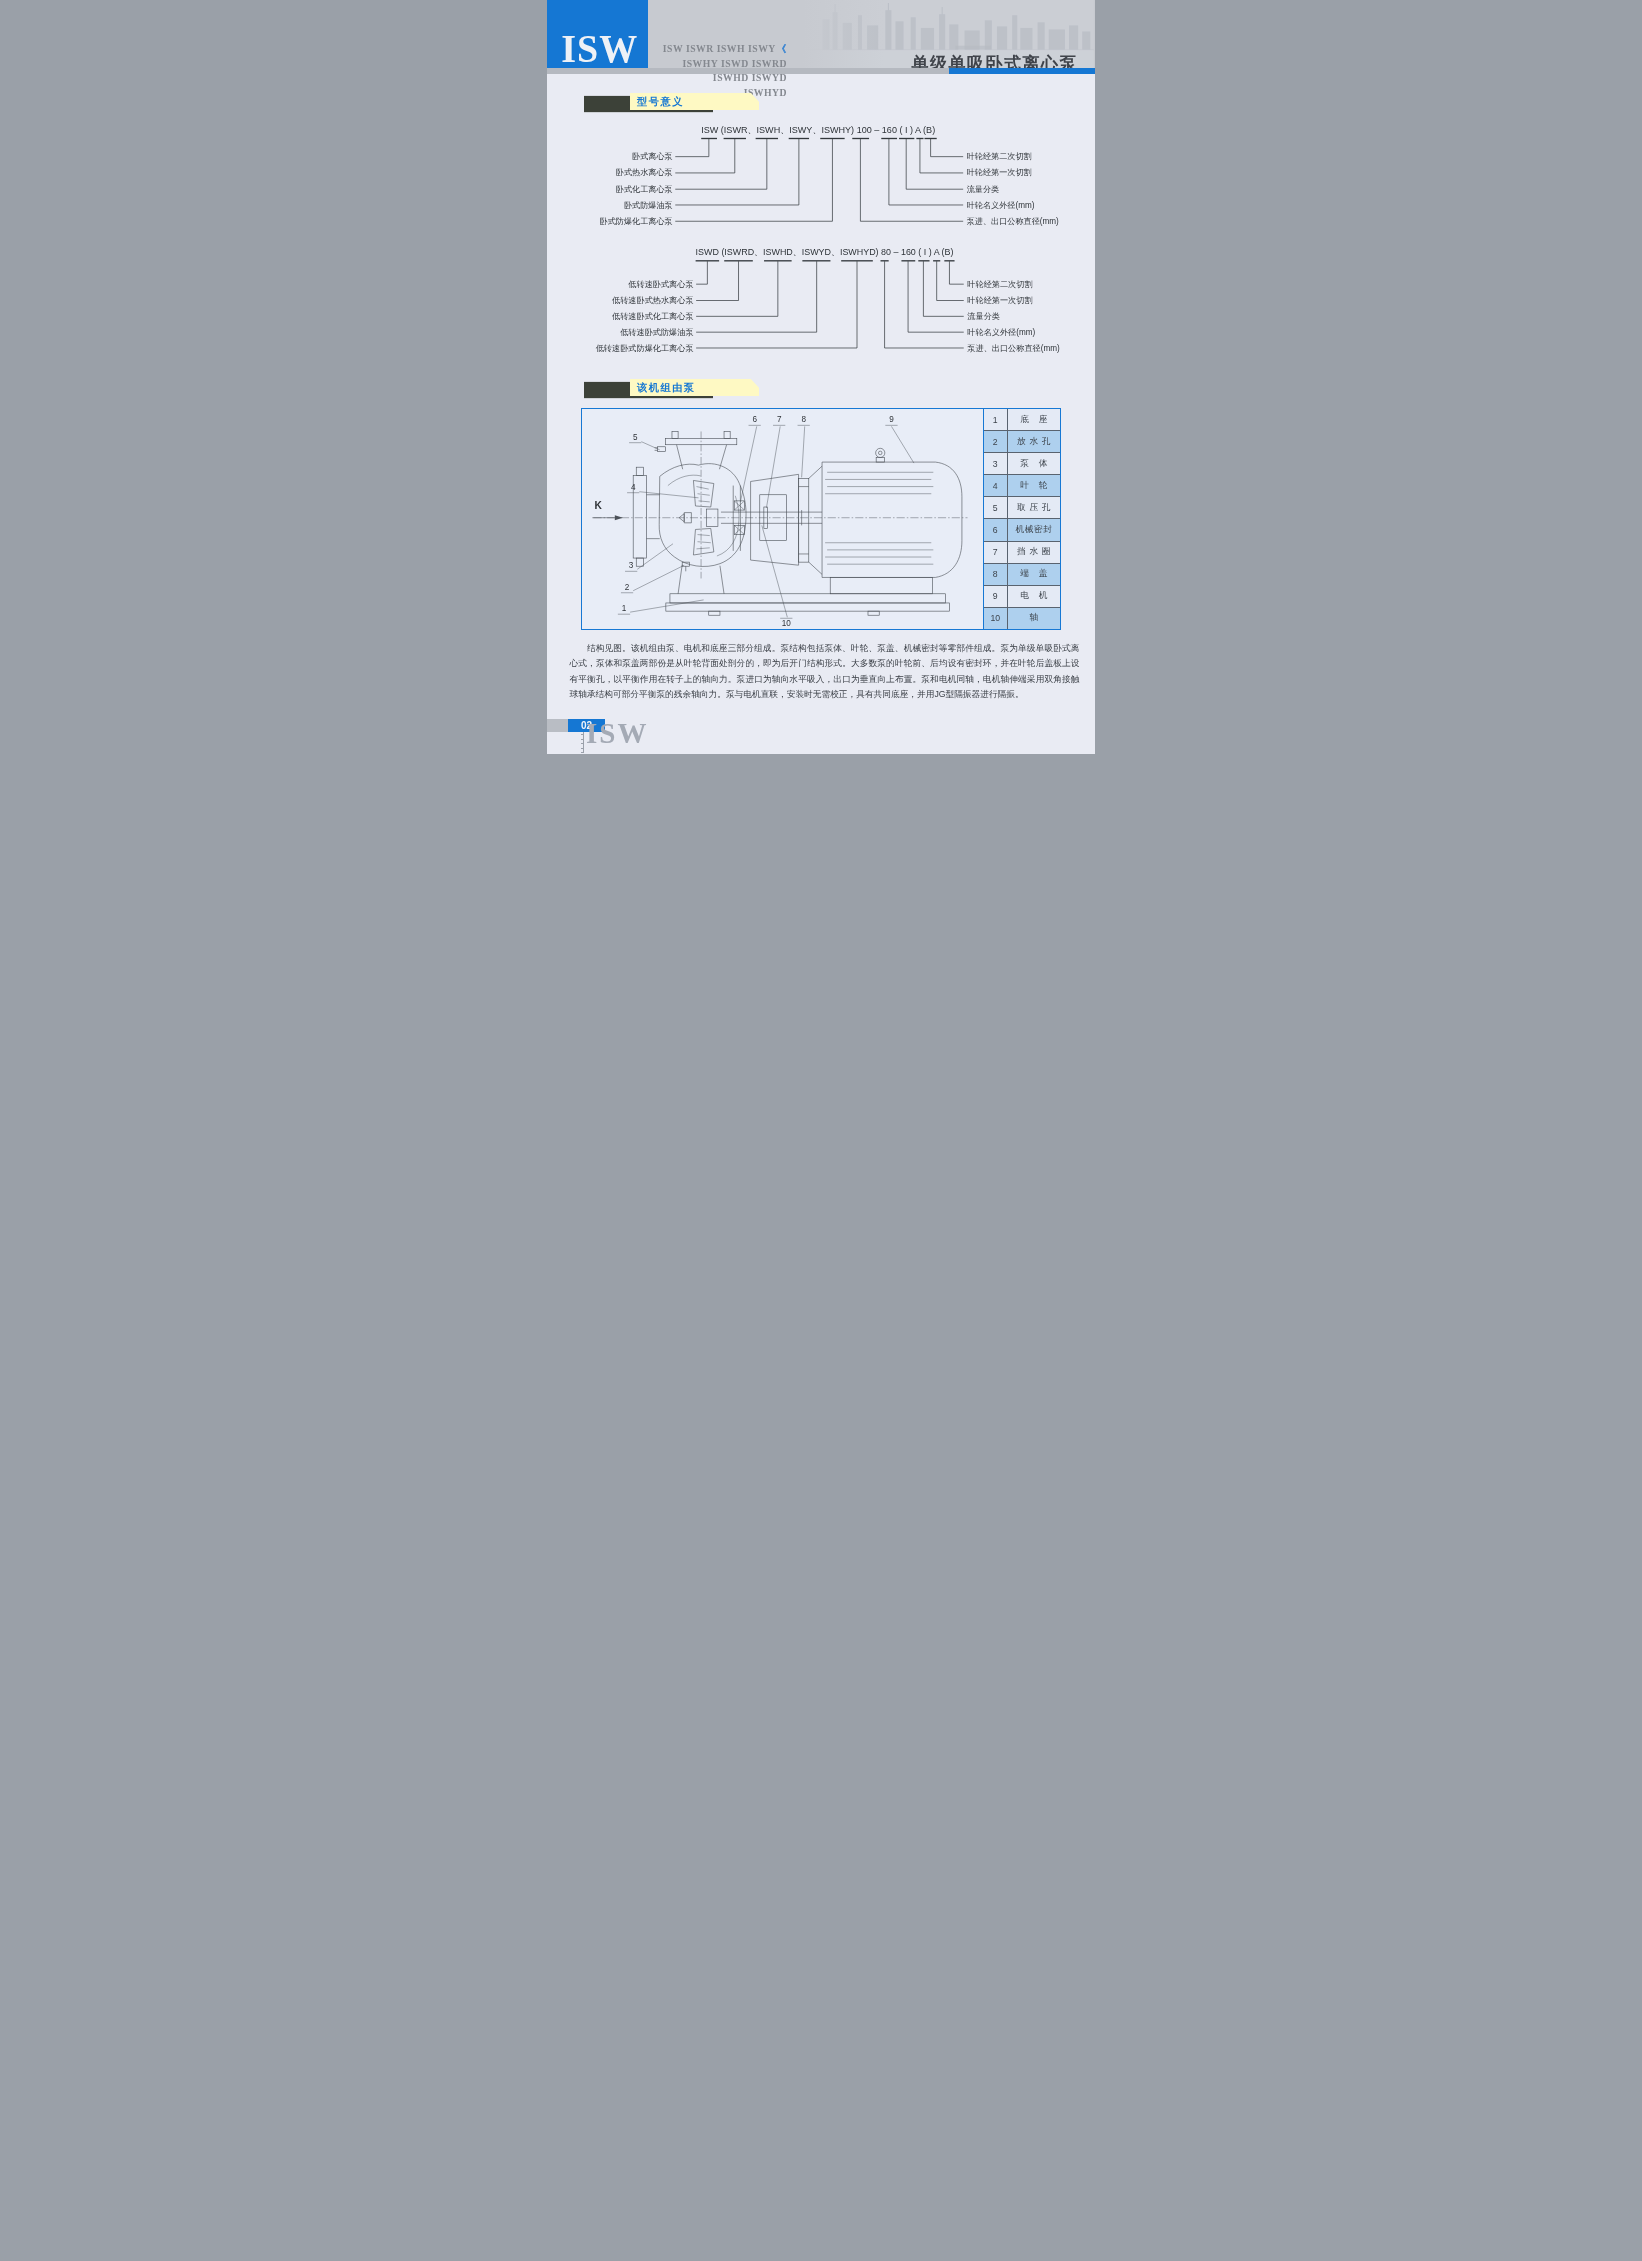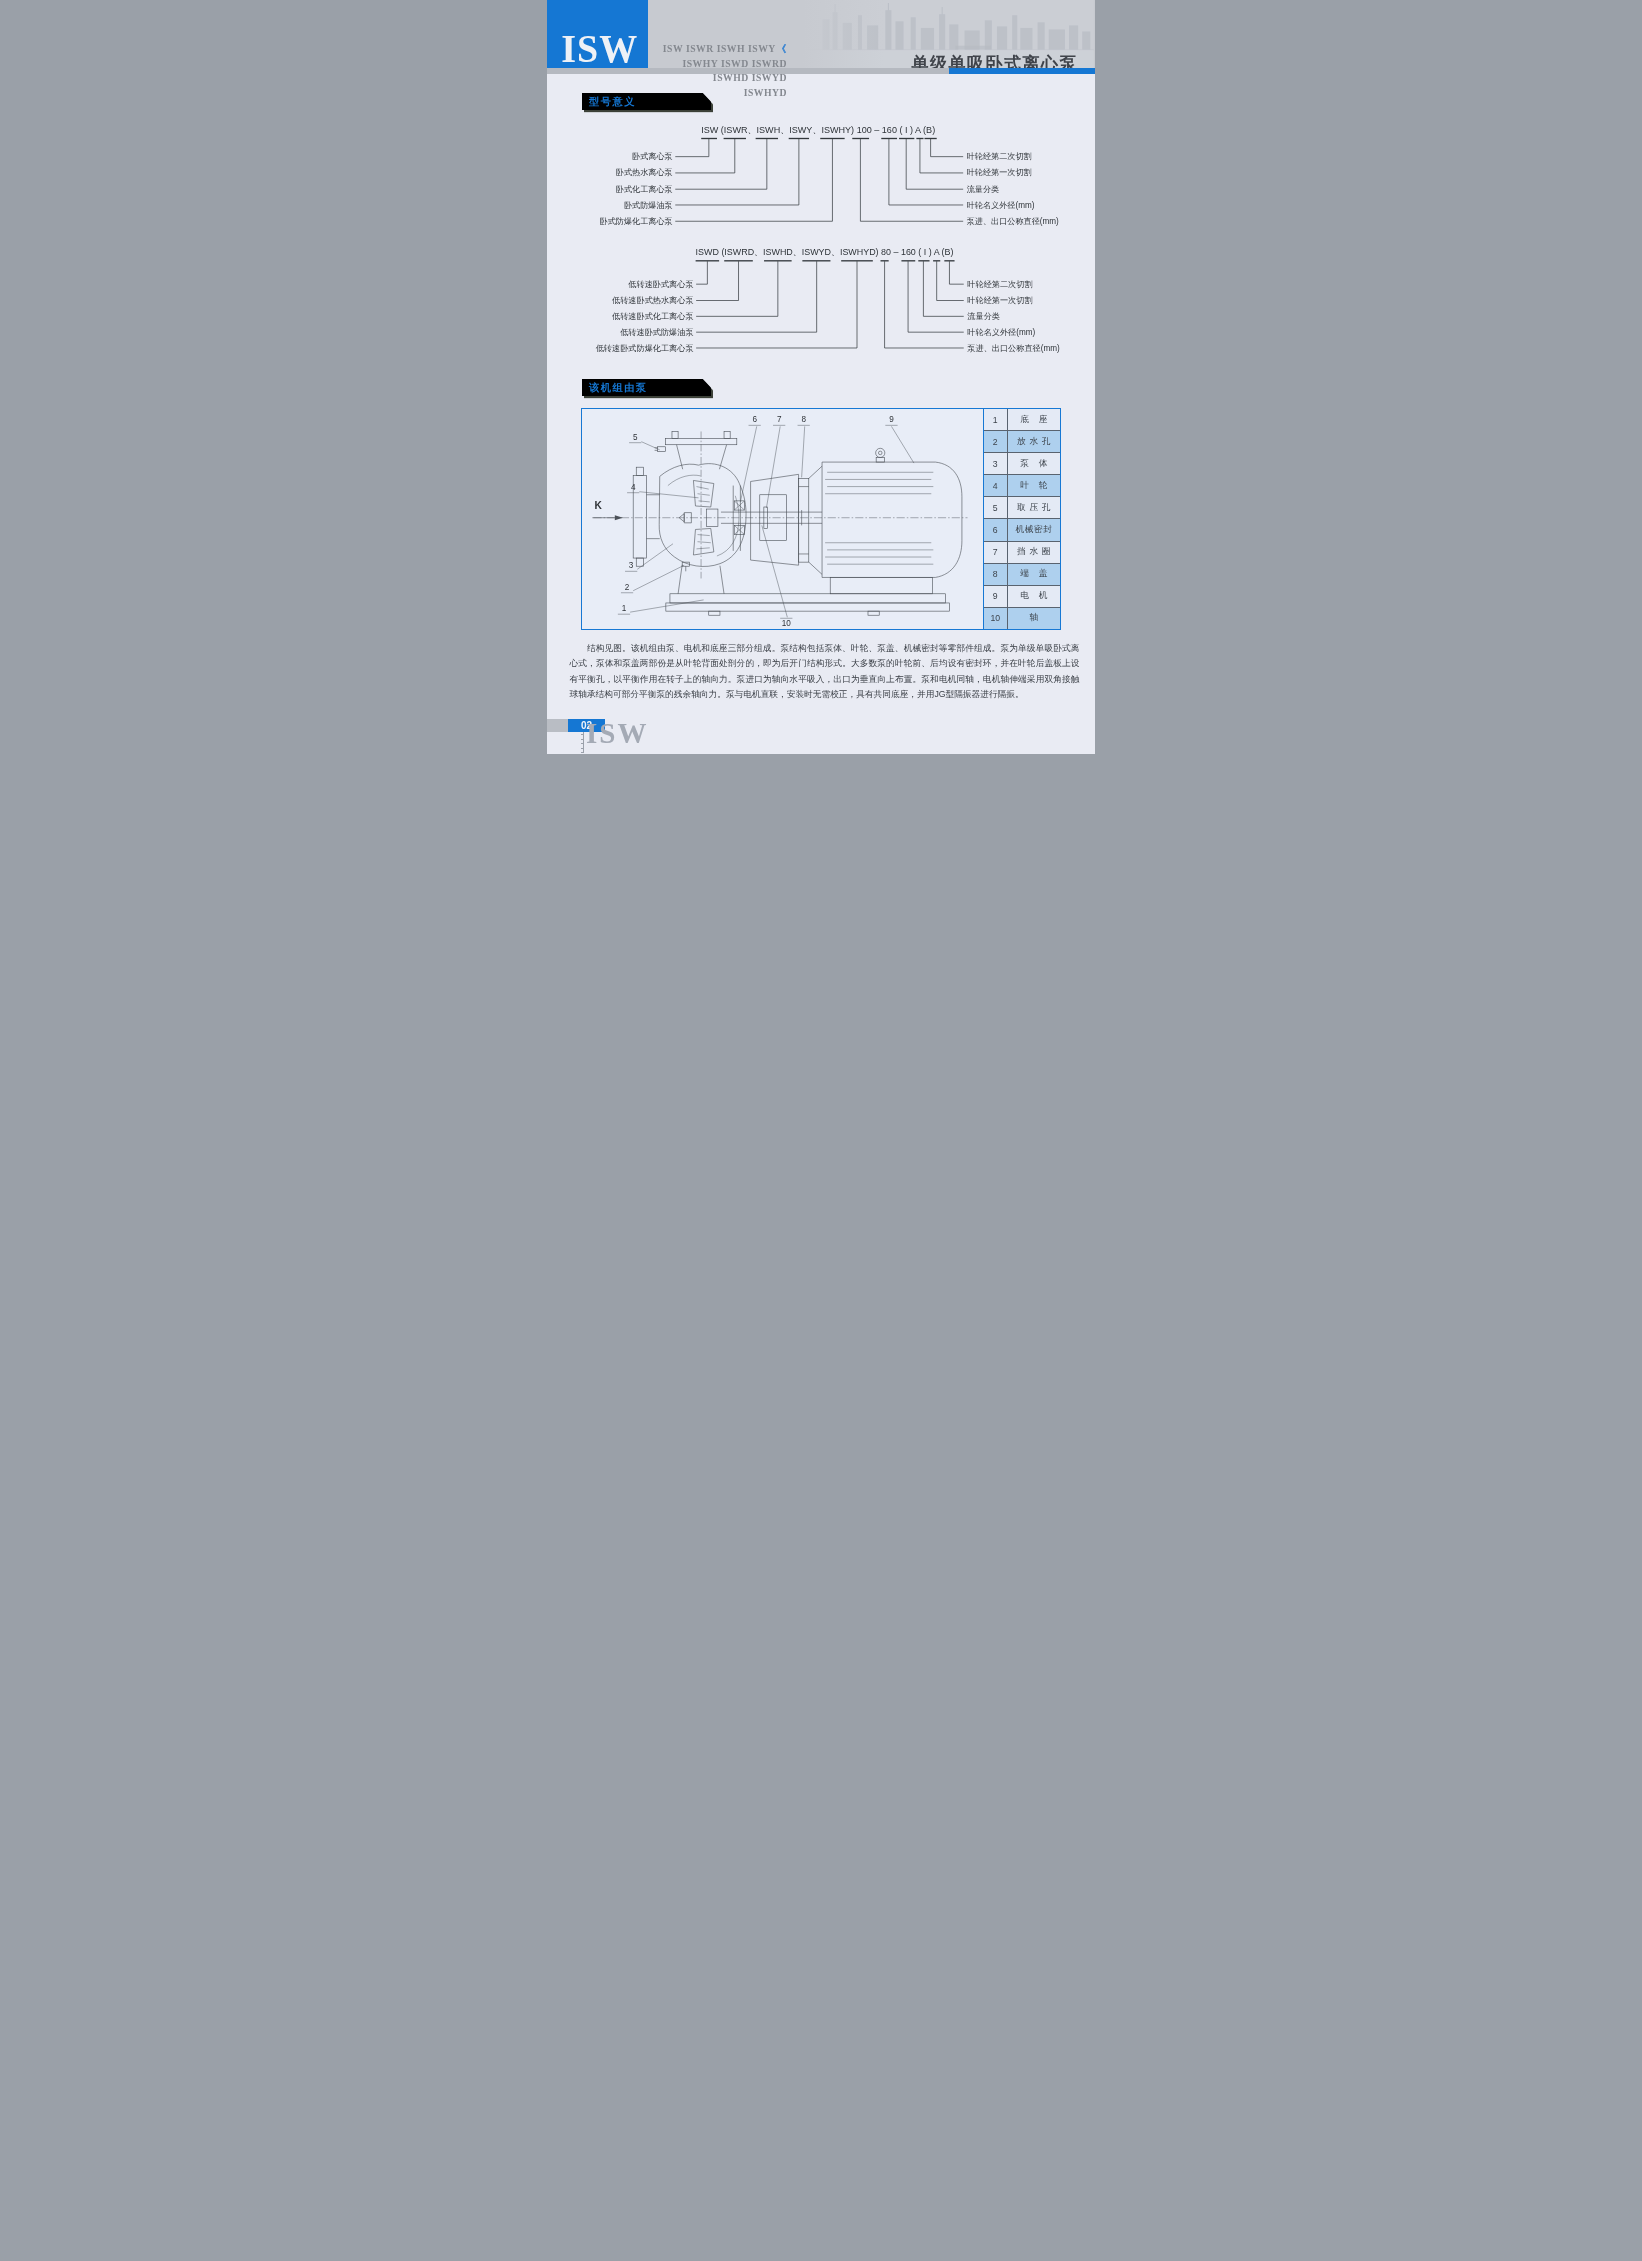--- a/index.html
+++ b/index.html
@@ -22,21 +22,21 @@
   #header-subtitle{position:absolute;right:17px;top:52px;font-size:17px;font-weight:bold;
     color:#3f434a;letter-spacing:1.5px;}
   #strip-gray{position:absolute;left:0;top:68px;width:402px;height:6.1px;background:#b5b9c0;}
   #strip-blue{position:absolute;left:402px;top:68px;width:146px;height:6.1px;background:#1577d3;}
 
   
   .banner{position:absolute;left:35px;width:129px;height:17px;}
   .banner .shadow,.banner .face{position:absolute;left:0;top:0;width:100%;height:100%;
     clip-path:polygon(0 0,calc(100% - 8.2px) 0,100% 8.7px,100% 100%,0 100%);}
   .banner .shadow{background:#3c4138;transform:translate(2px,2.6px);}
-  .banner .face{background:#000000;}
+  .banner .face{background:#fef9c3;margin-left:48px;}
   .banner .face span{display:block;padding-left:7.1px;line-height:17px;font-size:10.2px;
     font-weight:bold;color:#1577d3;letter-spacing:1.5px;}
 
   
   svg.dg{position:absolute;left:0;}
   svg.dg text{font-family:"Liberation Sans",sans-serif;fill:#2e3338;}
   svg.dg .lbl{font-size:16px;}
   svg.dg .mline{font-size:17.5px;}
   svg.dg polyline{fill:none;stroke:#33383c;stroke-width:1.4;}
   svg.dg rect.dash{fill:#33383c;}

